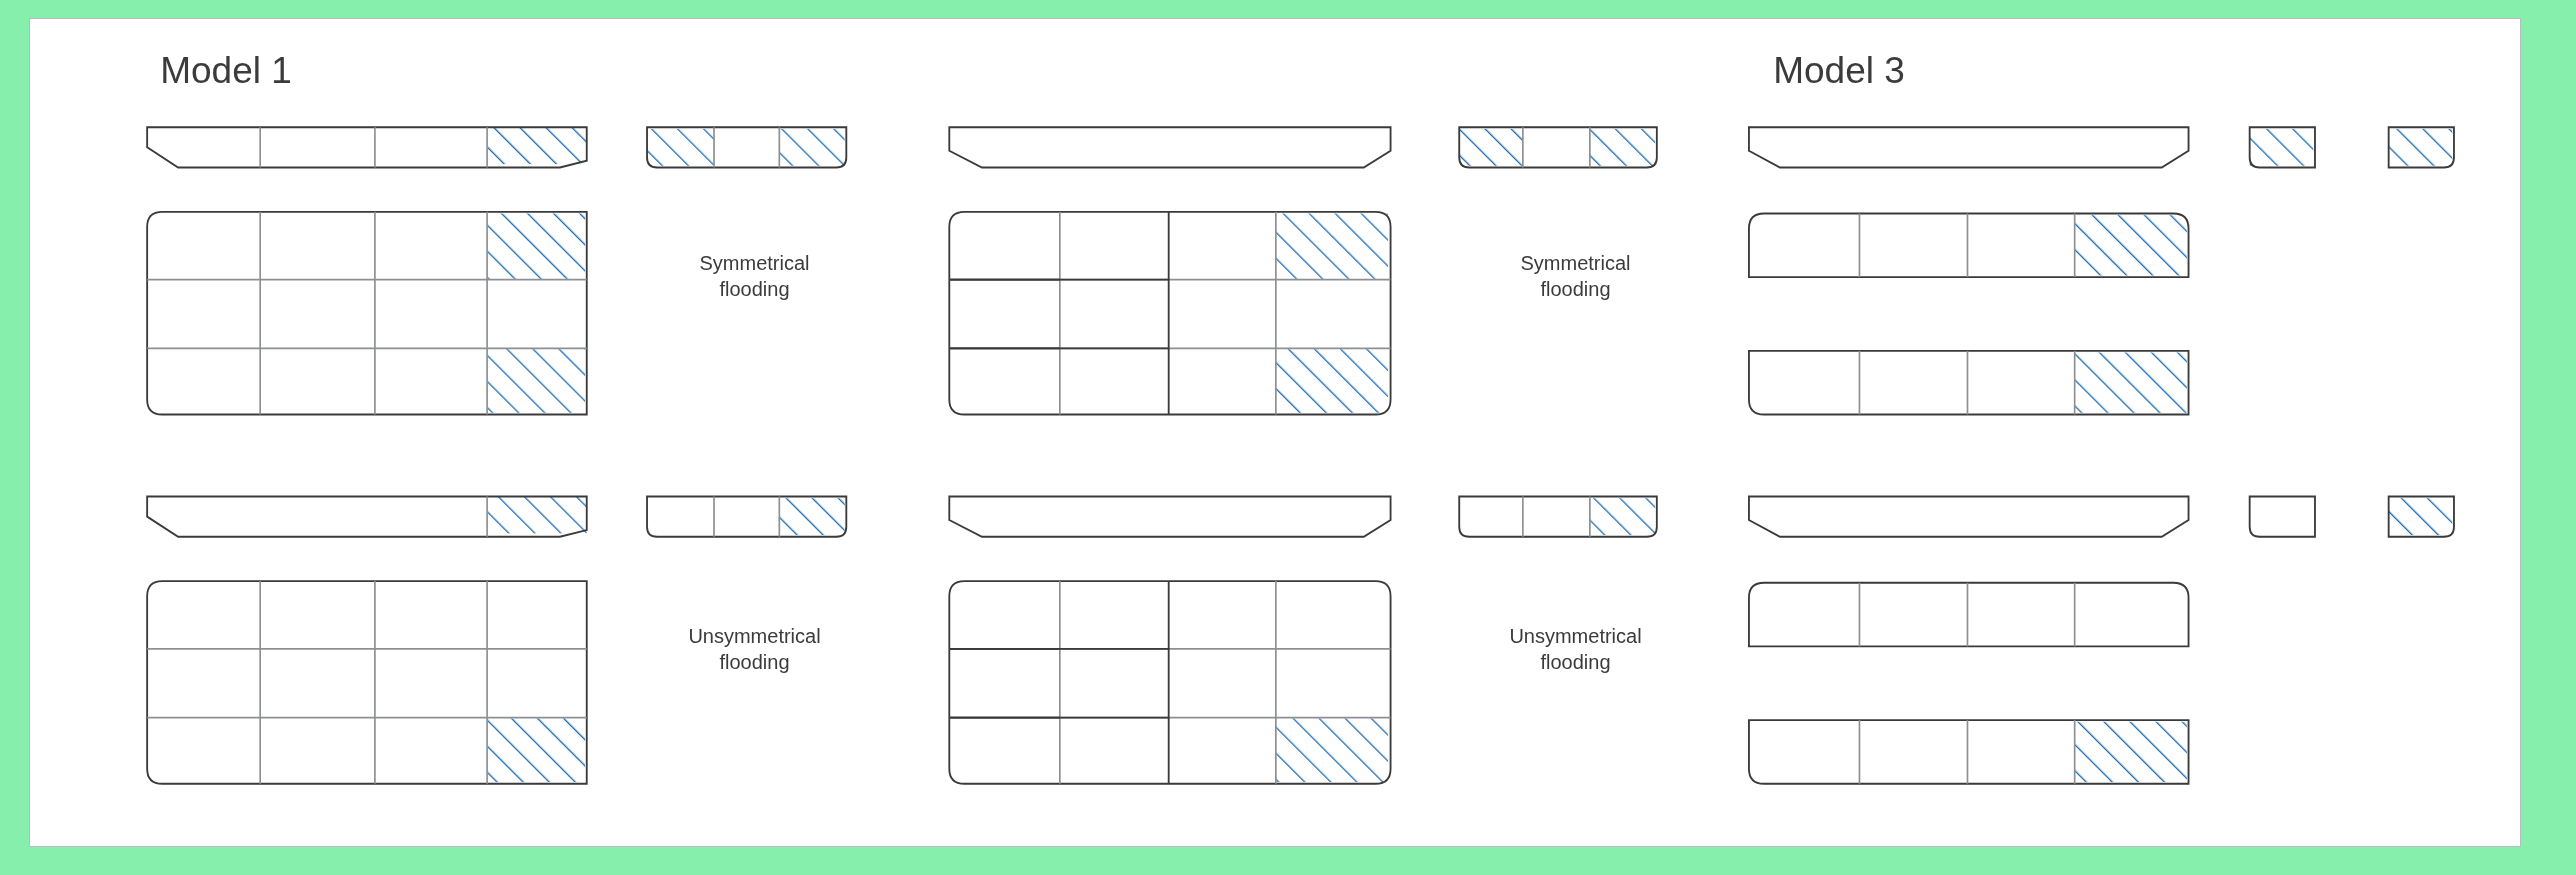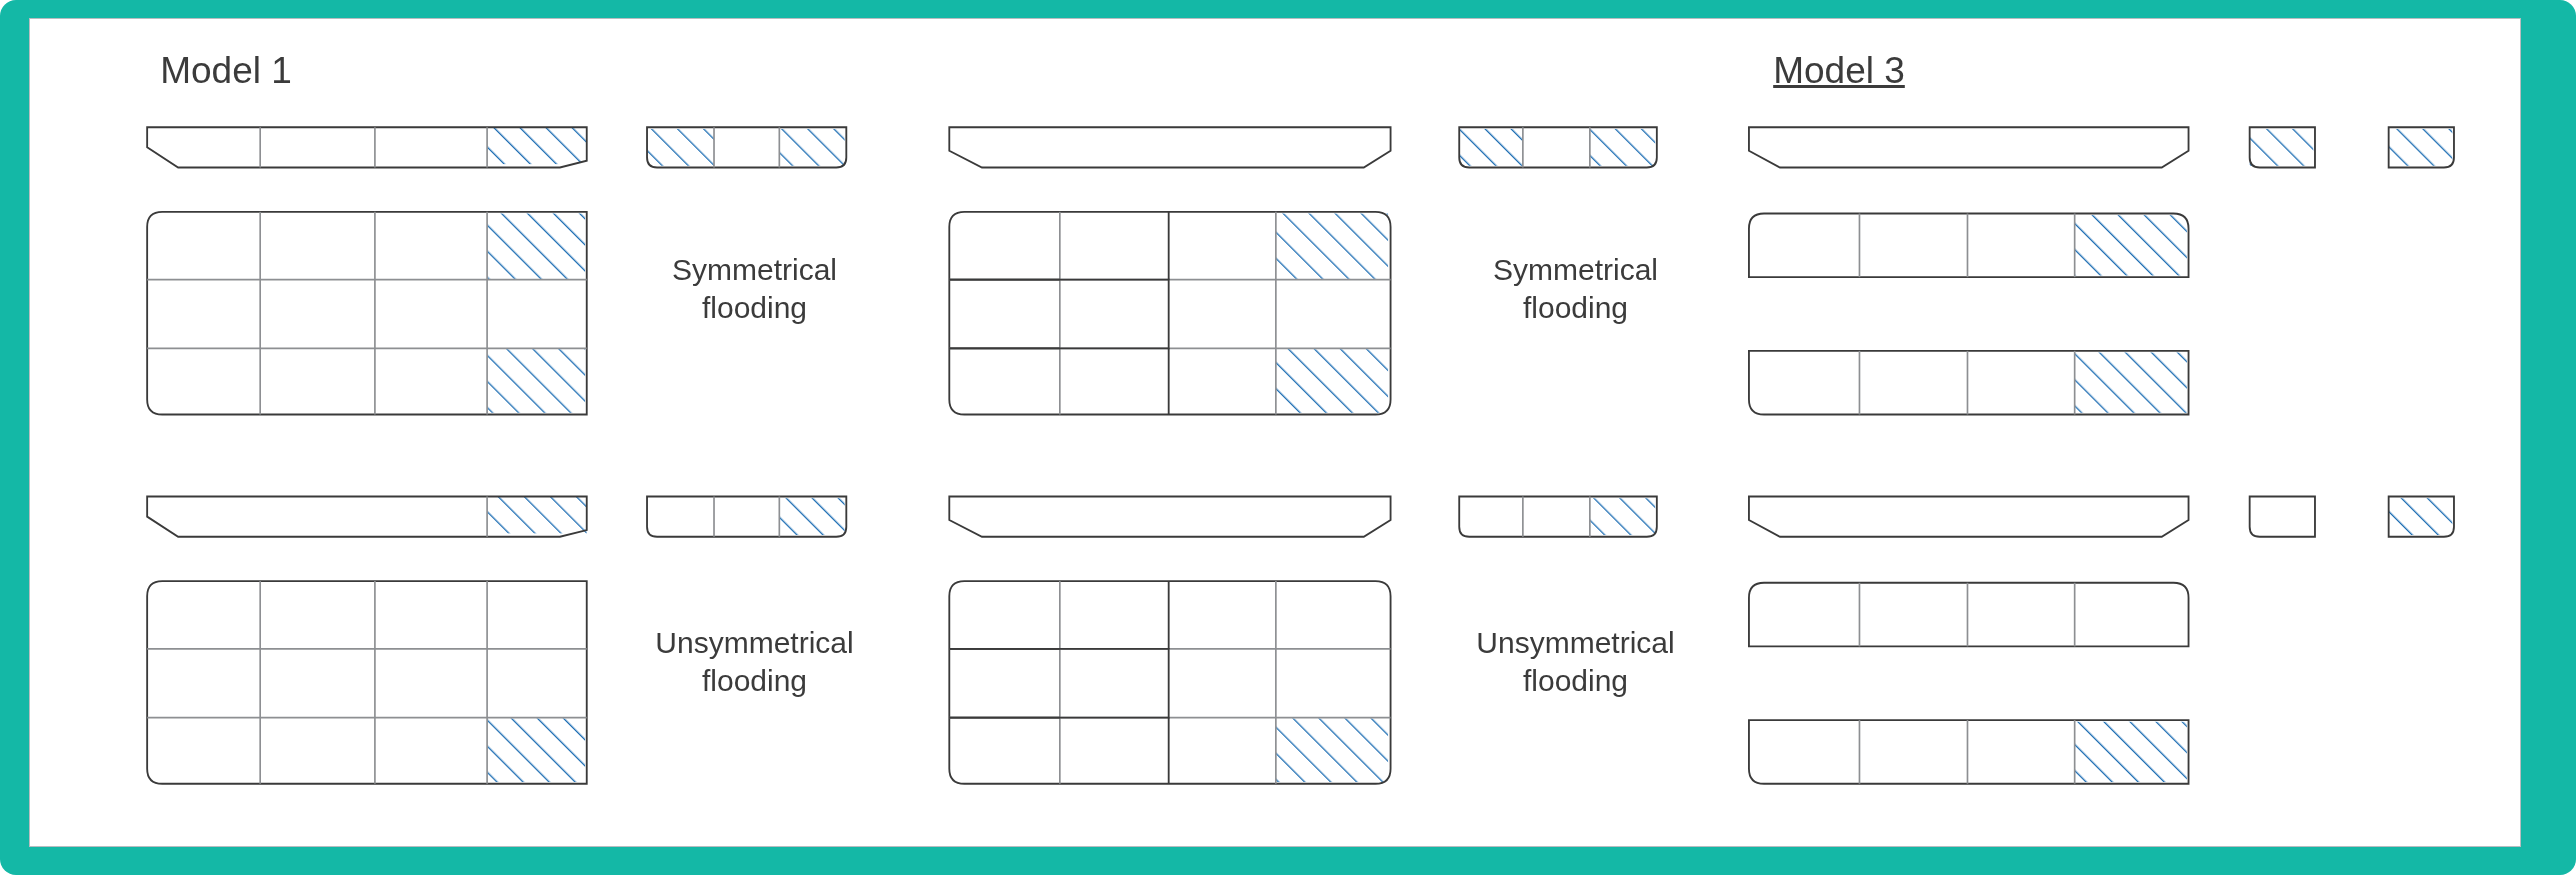--- a/index.html
+++ b/index.html
@@ -1,62 +1,61 @@
 <!DOCTYPE html>
 <html style="font-size:13.4px"><head>
 <meta charset="utf-8">
 <style>
   html,body{margin:0;padding:0;background:#ffffff;}
   body{font-family:"Liberation Sans",sans-serif;}
   #figure{
     position:relative;
     width:2576px;height:875px;
-    background:#14b8a6;
+    background:#86efac;
     box-sizing:border-box;
-    border-radius:16px;
   }
   .frame{
     position:absolute;
     left:28.5px;top:18.4px;
     width:2492px;height:829px;
     border:1.7px solid #b8bcc0;
     box-sizing:border-box;
     background:#ffffff;
   }
   .model-title{
     position:absolute;
     font-size:37px;
     color:#3b3b3b;
     font-weight:400;
     text-align:center;
     white-space:nowrap;
     letter-spacing:0px;
   }
   .case-label{
     position:absolute;
-    font-size:30px;
+    font-size:20px;
     color:#3b3b3b;
     text-align:center;
     line-height:1.28;
     white-space:pre-line;
   }
   .svgbox{position:absolute;overflow:visible;}
   svg{display:block;overflow:visible;}
   .ln{fill:none;stroke:#3a3a3a;stroke-width:2.2;}
   .ln-thin{fill:none;stroke:#8d8f92;stroke-width:2;}
   .hullfill{fill:#ffffff;}
 </style>
 </head>
 <body>
 
 <div id="figure">
   <div class="frame"></div>
 
   <div class="model-title" style="left:50px;top:50px;width:352px;">Model 1</div>
-  <div class="model-title" style="left:1663px;top:50px;width:352px;text-decoration:underline;">Model 3</div>
+  <div class="model-title" style="left:1663px;top:50px;width:352px;">Model 3</div>
 
   <div class="case-label" style="left:612px;top:251px;width:285px;">Symmetrical
 flooding</div>
   <div class="case-label" style="left:1433px;top:251px;width:285px;">Symmetrical
 flooding</div>
   <div class="case-label" style="left:612px;top:624px;width:285px;">Unsymmetrical
 flooding</div>
   <div class="case-label" style="left:1433px;top:624px;width:285px;">Unsymmetrical
 flooding</div>
 

